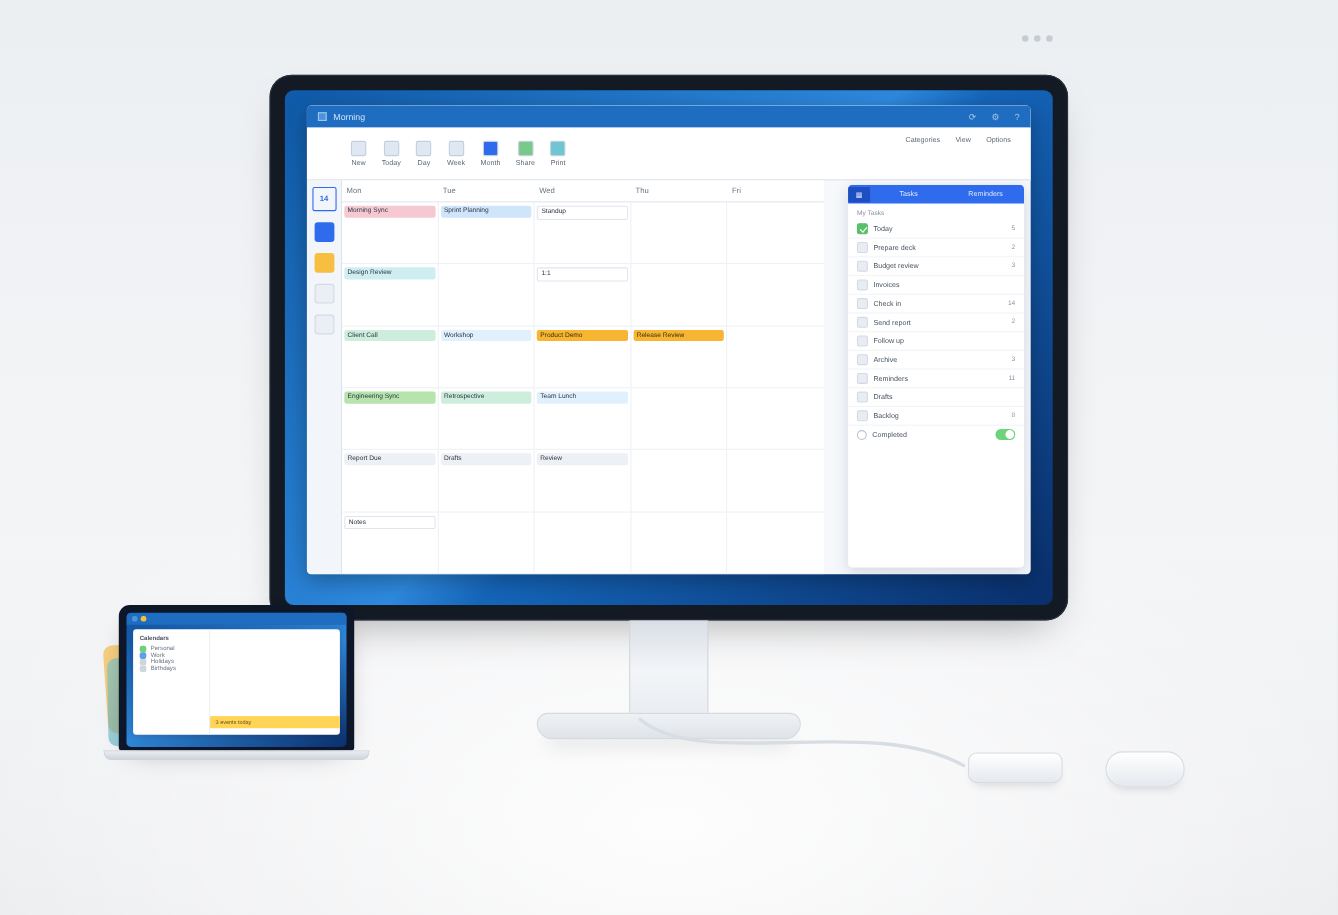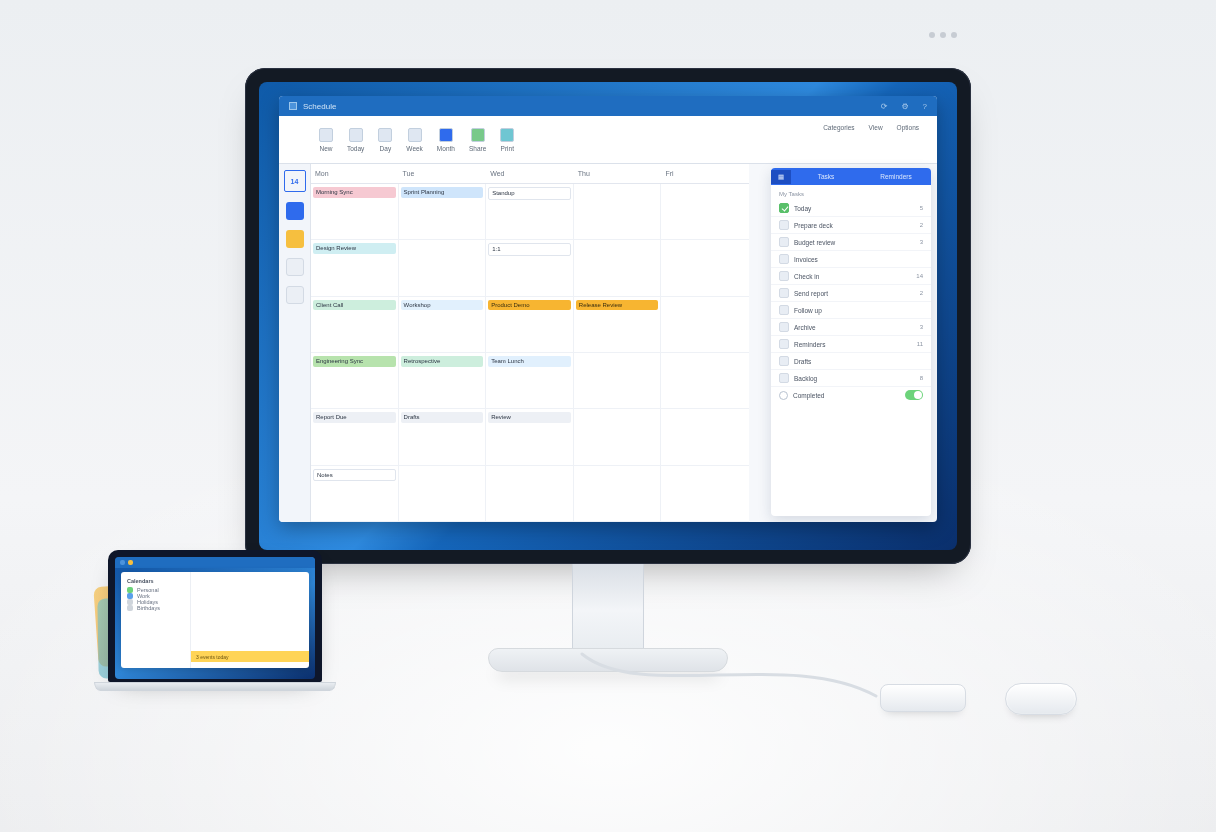--- a/index.html
+++ b/index.html
@@ -221,21 +221,21 @@
       <span></span>
       <span></span>
   </div>
   <div class="bezel">
     <div class="screen">
 
       <div class="appwin">
 
         <div class="titlebar">
           <div class="tb-icon"></div>
-          <span>Schedule</span>
+          <span>Morning</span>
           <div class="spacer"></div>
           <span class="tb-right-ico">⟳</span>
           <span class="tb-right-ico">⚙</span>
           <span class="tb-right-ico">?</span>
         </div>
 
         <div class="ribbon" id="ribbon">
           <div class="corner">
             <span>Categories</span>
             <span>View</span>

